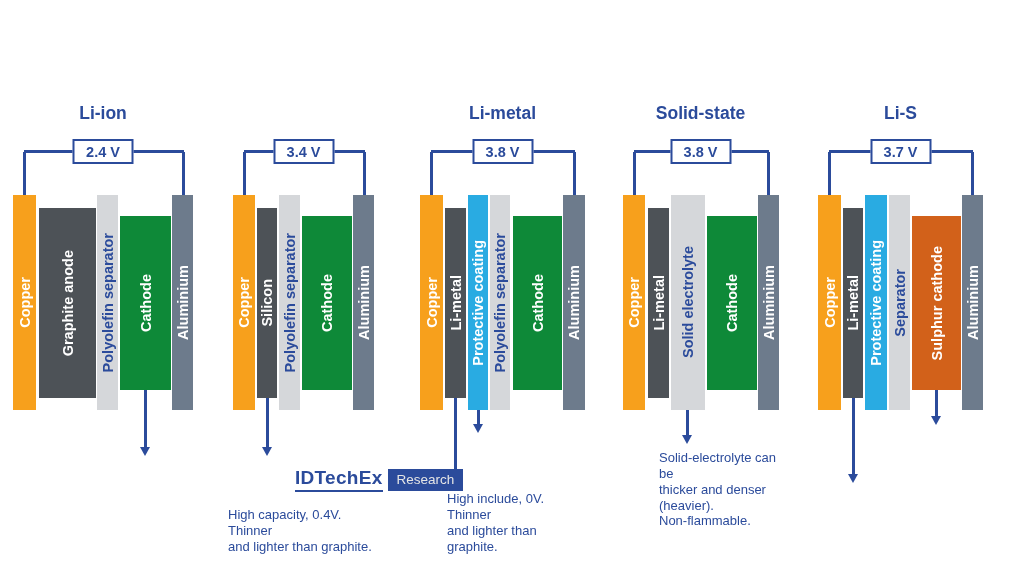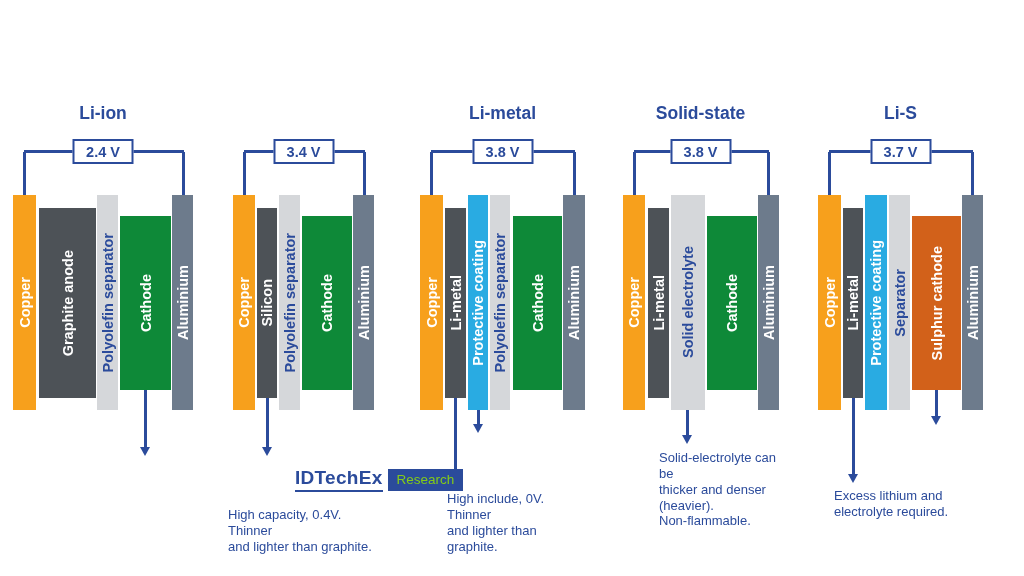--- a/index.html
+++ b/index.html
@@ -30,21 +30,21 @@
   .c-cyan{background:#29ABE2;color:#fff;}
   .c-sulph{background:#D2611A;color:#fff;}
   .arrow-line{position:absolute;width:3px;background:#2B4B9B;}
   .arrow-head{position:absolute;width:0;height:0;border-left:5.5px solid transparent;
         border-right:5.5px solid transparent;border-top:9px solid #2B4B9B;}
   .note{position:absolute;font-size:13px;line-height:1.22;color:#2B4B9B;
         white-space:pre-line;text-align:left;}
   .logo{position:absolute;top:419px;left:295px;display:flex;align-items:center;z-index:3;margin-top:48px;}
   .logo-brand{font-size:19px;font-weight:bold;color:#2B4B9B;
         border-bottom:2.5px solid #2B4B9B;padding-bottom:1px;letter-spacing:.3px;}
-  .logo-tag{margin-left:5px;background:#2B4B9B;color:#84cc16;font-size:13.5px;
+  .logo-tag{margin-left:5px;background:#2B4B9B;color:#e5e5e5;font-size:13.5px;
         padding:3px 9px 4px 9px;}
 </style>
 </head>
 <body>
 
 <div class="canvas">
 
 
   <div class="battery" style="left:13px;width:180px;">
     <div class="bname">Li-ion</div>
@@ -178,22 +178,20 @@
     <div class="layer short c-sulph" style="left:94px;width:49px;">
         <span class="vlabel">Sulphur cathode</span>
       </div>
     <div class="layer tall c-slate" style="left:144px;width:21px;">
         <span class="vlabel">Aluminium</span>
       </div>
     <div class="arrow-line" style="left:117px;top:390px;height:27px;"></div>
     <div class="arrow-head" style="left:113px;top:416px;"></div>
     <div class="arrow-line" style="left:34px;top:398px;height:77px;"></div>
     <div class="arrow-head" style="left:30px;top:474px;"></div>
-    <div class="note" style="left:16px;top:488px;">Excess lithium and
-electrolyte required.</div>
   </div>
 
   <div class="logo">
     <span class="logo-brand">IDTechEx</span>
     <span class="logo-tag">Research</span>
   </div>
 
 </div>
 
 </body></html>

